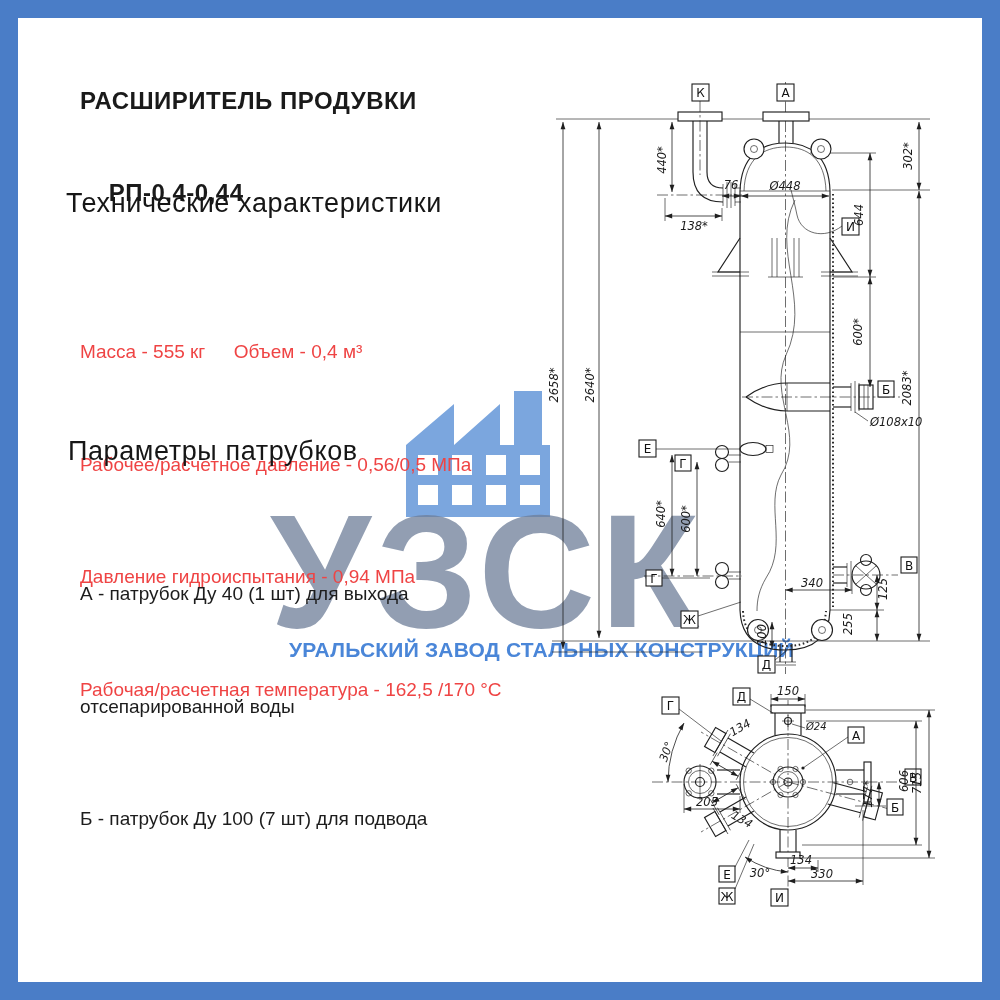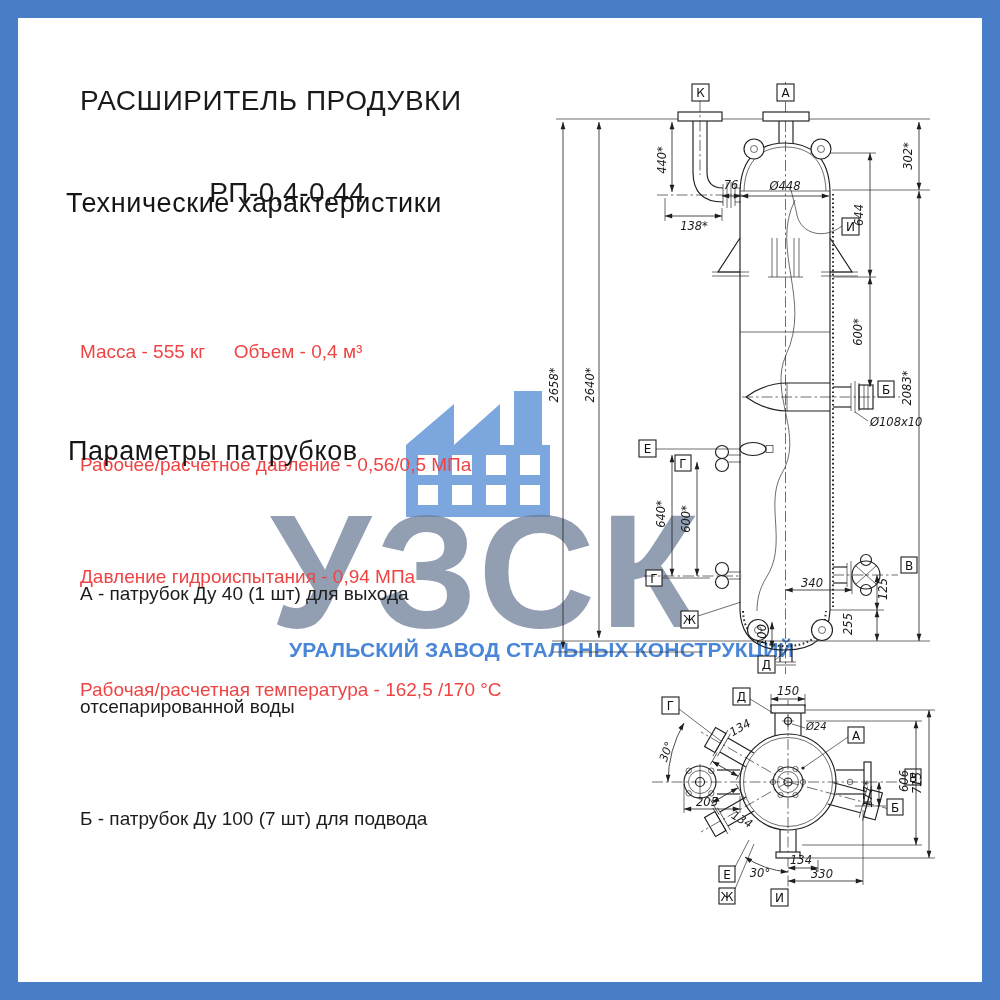--- a/index.html
+++ b/index.html
@@ -1,18 +1,18 @@
 <!DOCTYPE html>
 <html><head>
 <meta charset="utf-8">
 <style>
   html,body{margin:0;padding:0;background:#fff;font-family:"Liberation Sans",sans-serif;}
   .page{position:relative;width:1000px;height:1000px;background:#fff;border:18px solid #4a7dc7;box-sizing:border-box;overflow:hidden;}
   .abs{position:absolute;}
-  .title{left:62px;top:60px;font-size:28px;font-weight:normal;line-height:46px;letter-spacing:.5px;color:#1a1a1a;white-space:pre;text-align:center;}
+  .title{left:62px;top:60px;font-size:24px;font-weight:bold;line-height:46px;letter-spacing:.5px;color:#1a1a1a;white-space:pre;}
   .section-h{font-size:27px;color:#161616;letter-spacing:.6px;}
   #specs-block{left:62px;top:240px;font-size:19px;color:#ef4444;line-height:37.5px;white-space:pre;}
   #nozzle-block{left:62px;top:482px;font-size:19px;color:#1c1c1c;line-height:37.5px;white-space:pre;}
   
   .wm-abbr{left:252px;top:460px;font-size:162px;font-weight:bold;letter-spacing:5px;color:rgba(110,126,152,0.75);z-index:1;}
   .wm-name{left:271px;top:620px;font-size:21px;font-weight:bold;letter-spacing:.2px;color:#4a86d8;z-index:1;}
   .wm-icon{left:386px;top:371px;z-index:1;}
   .content{z-index:2;}
   #drawing{position:absolute;left:-18px;top:-18px;z-index:3;pointer-events:none;}
   

